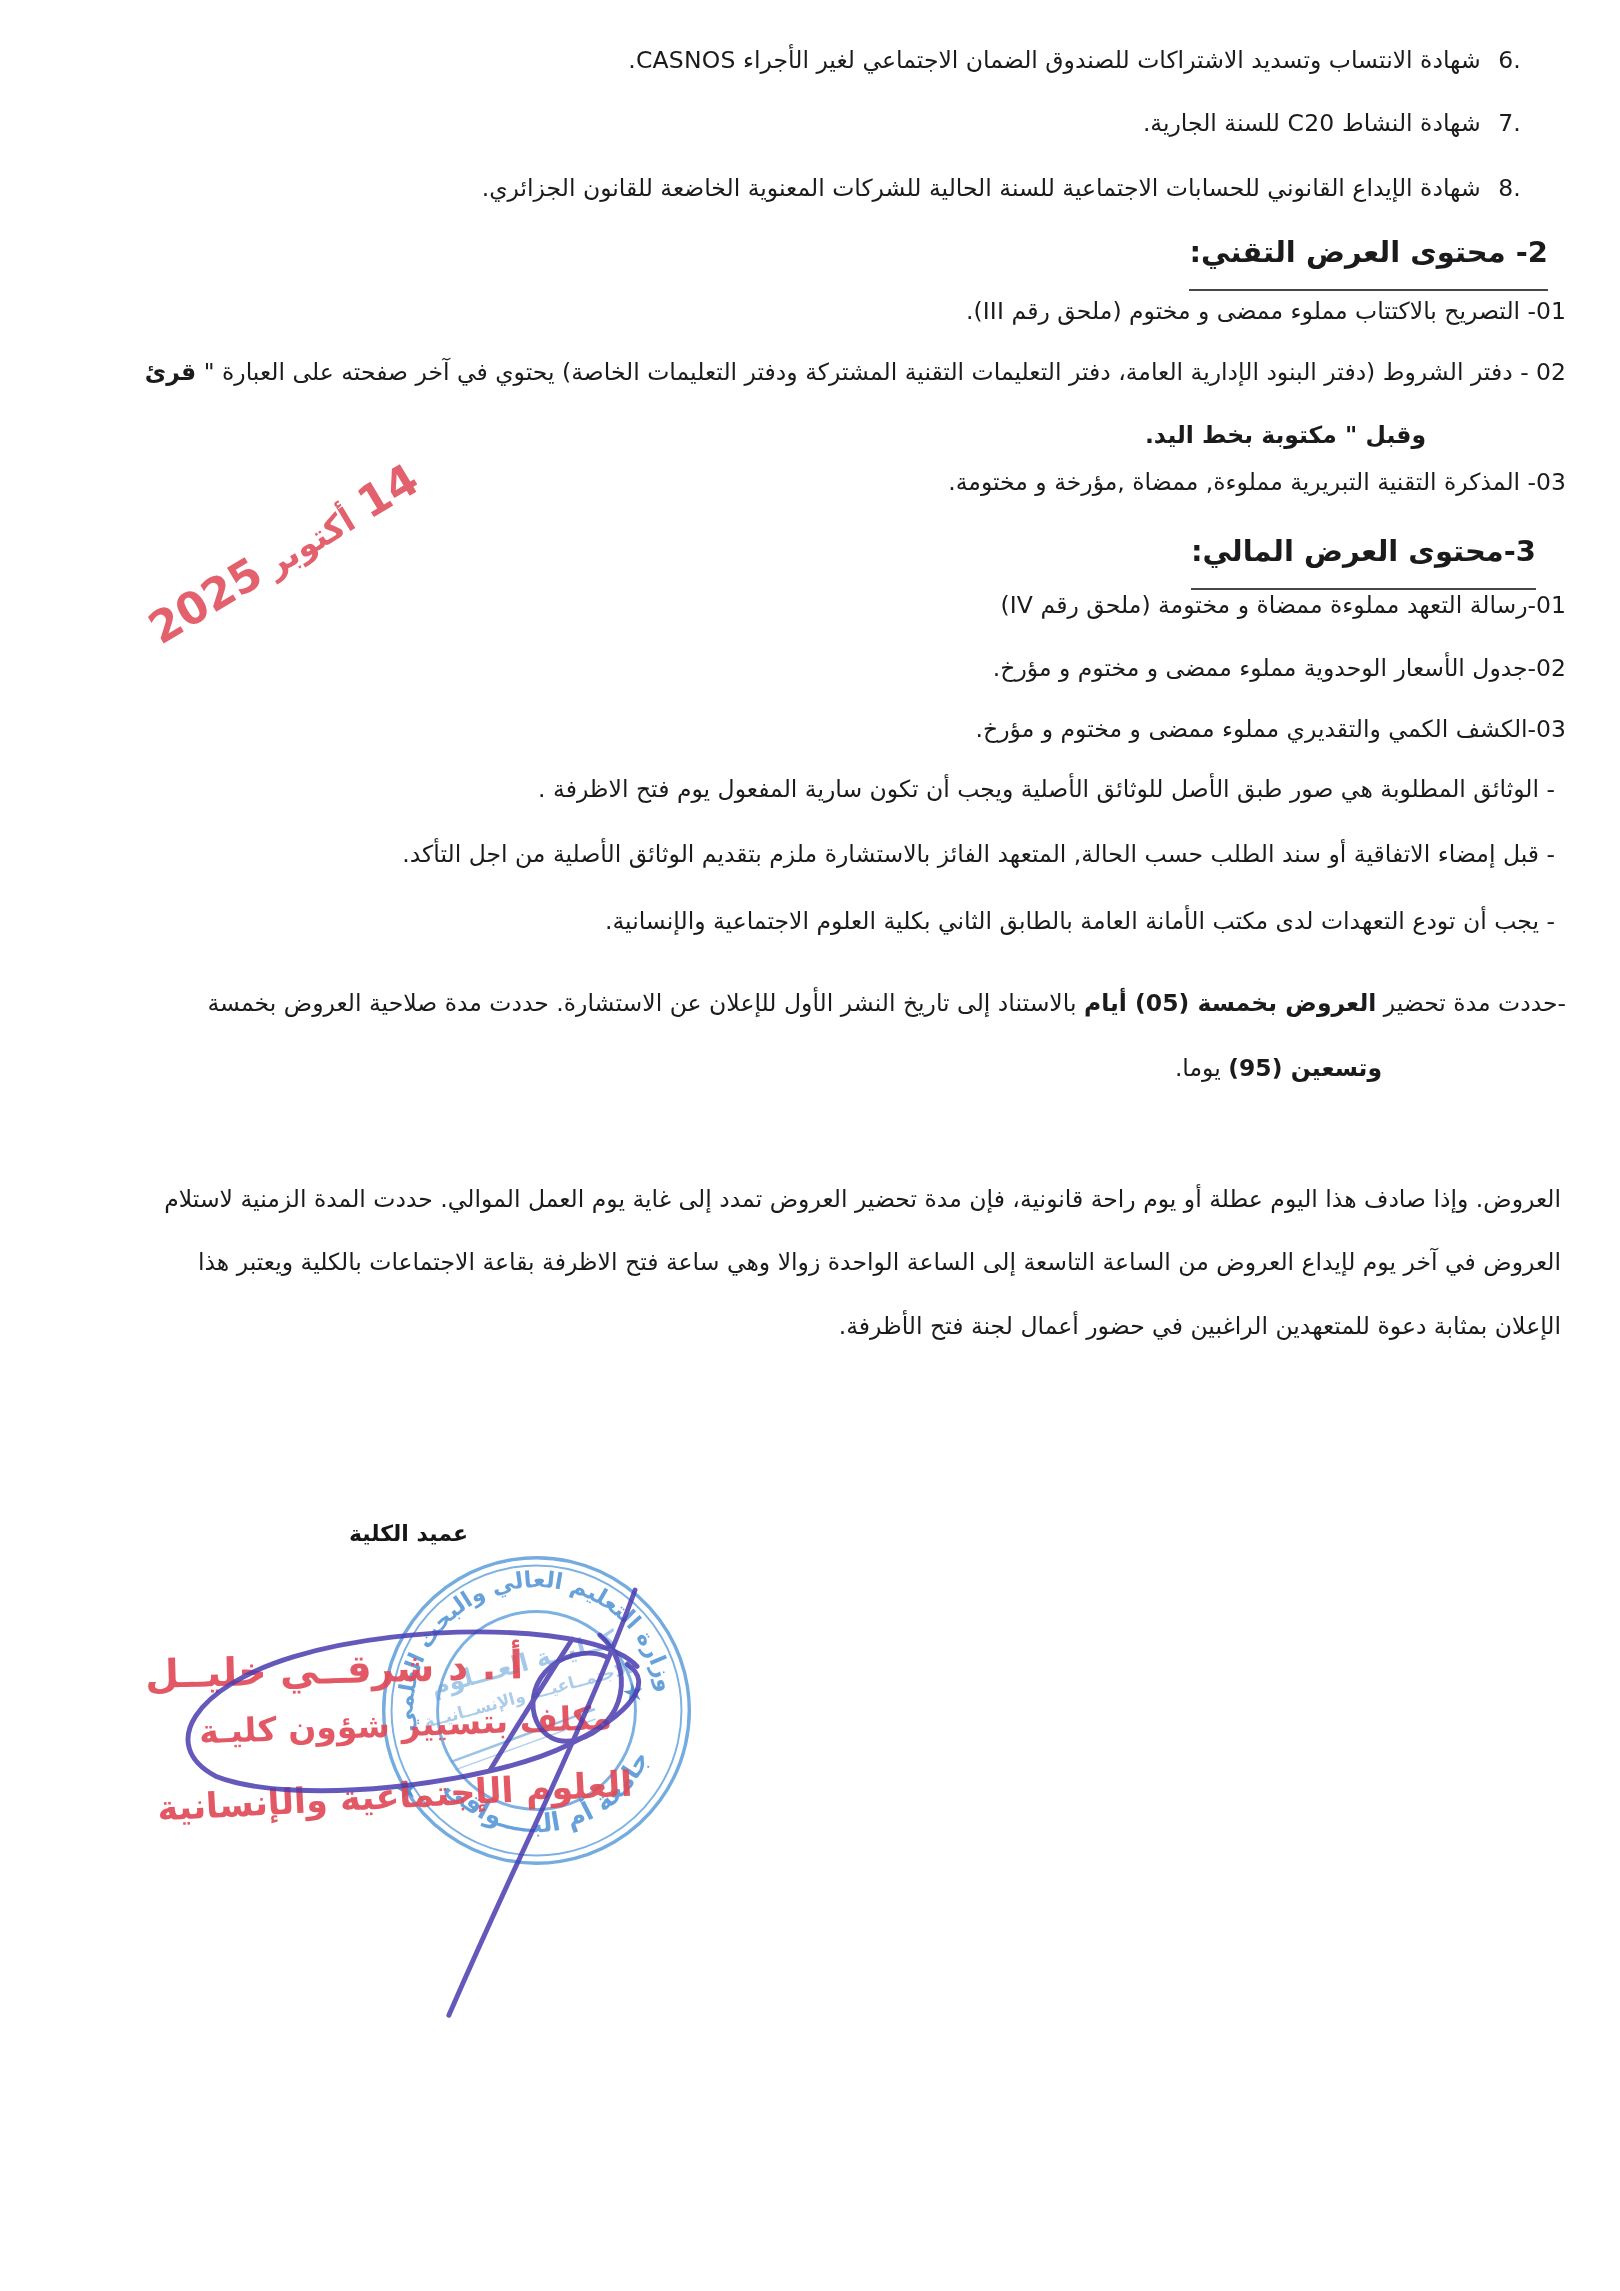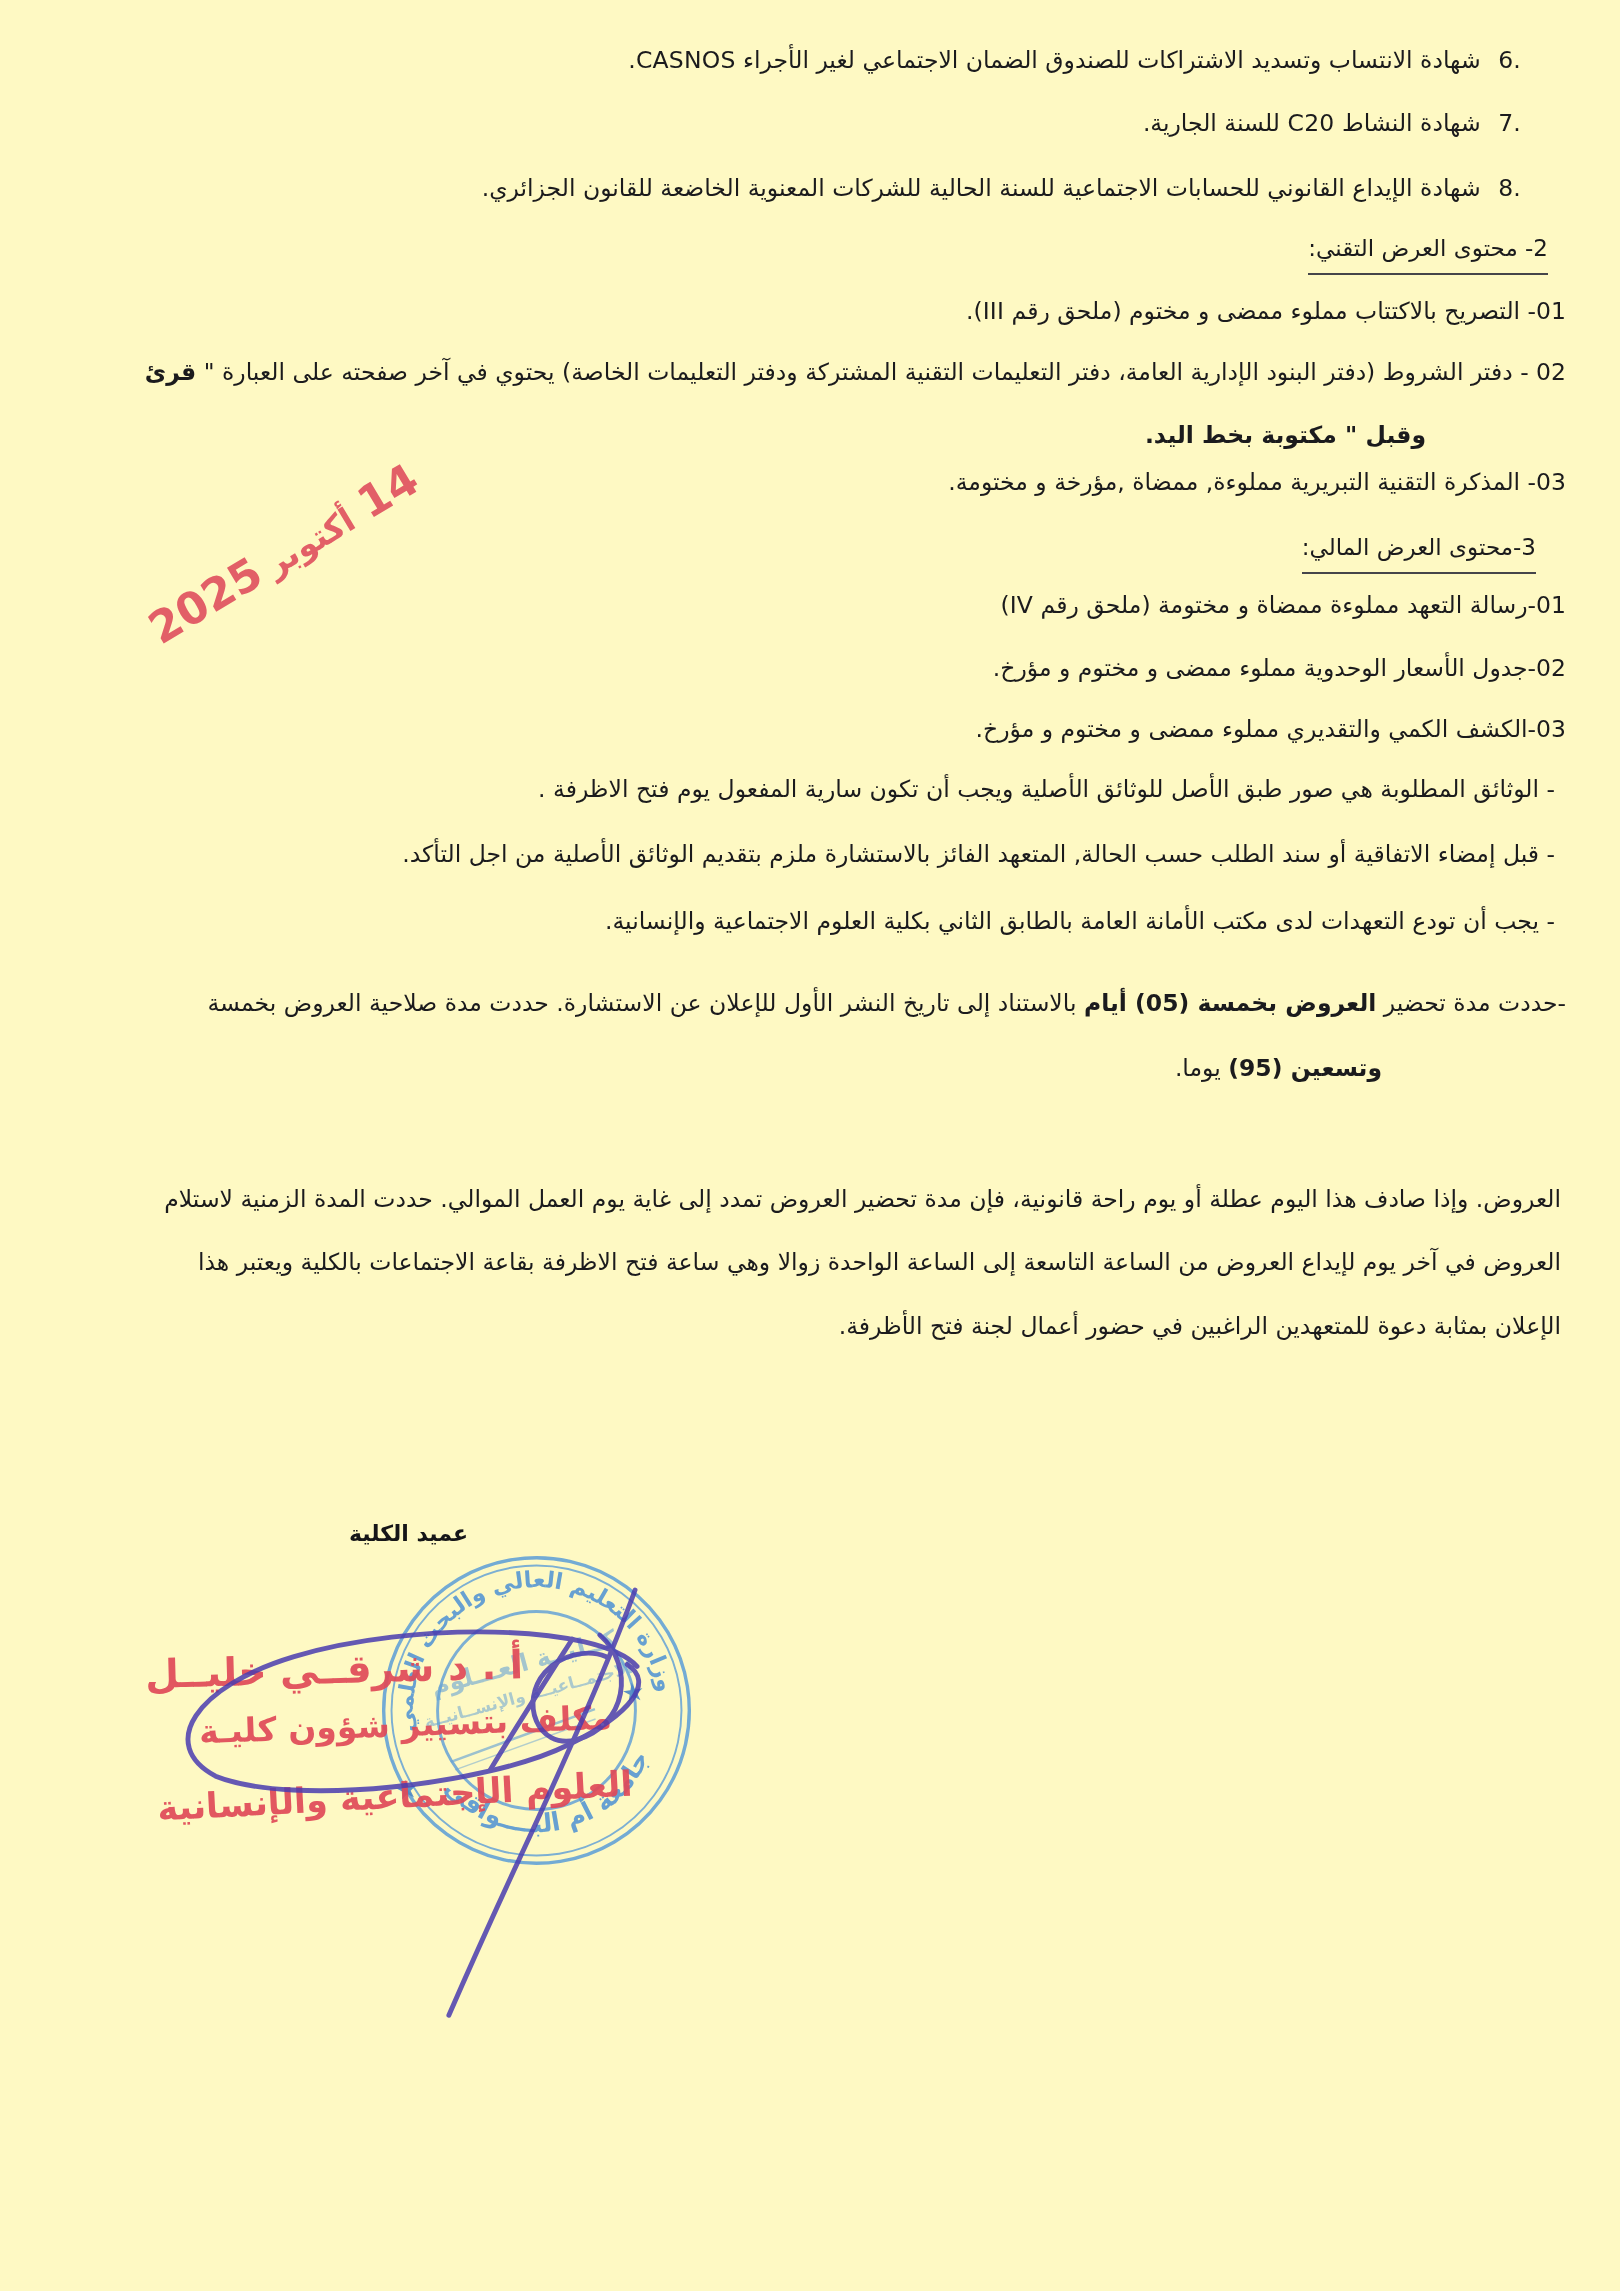--- a/index.html
+++ b/index.html
@@ -1,38 +1,38 @@
 <!DOCTYPE html>
 <html lang="ar" dir="rtl"><head>
 <meta charset="utf-8">
 <style>
   html,body{margin:0;padding:0;background:#d9d9d9;}
   .page{
     position:relative;
     width:1620px;height:2292px;
     margin:0 auto;
-    background:#fef9c3;
+    background:#ffffff;
     overflow:hidden;
     direction:rtl;
     font-family:"DejaVu Sans",sans-serif;
     color:#1b1b1d;
   }
   .ln{
     position:absolute;
     font-size:23.5px;
     line-height:1.35;
     white-space:nowrap;
     letter-spacing:0.2px;
   }
   .ln .num-ltr{direction:ltr;unicode-bidi:embed;margin-left:17.6px;display:inline-block;}
   .heading{
-    font-weight:normal;
-    font-size:23px;
+    font-weight:bold;
+    font-size:29px;
     border-bottom:2.5px solid #45454a;
-    padding-bottom:9px;
+    padding-bottom:17px;
   }
   .b{font-weight:bold;}
   .dean-title{
     position:absolute;
     font-size:22px;
     font-weight:bold;
     color:#161618;
   }
   .date-stamp{
     position:absolute;

